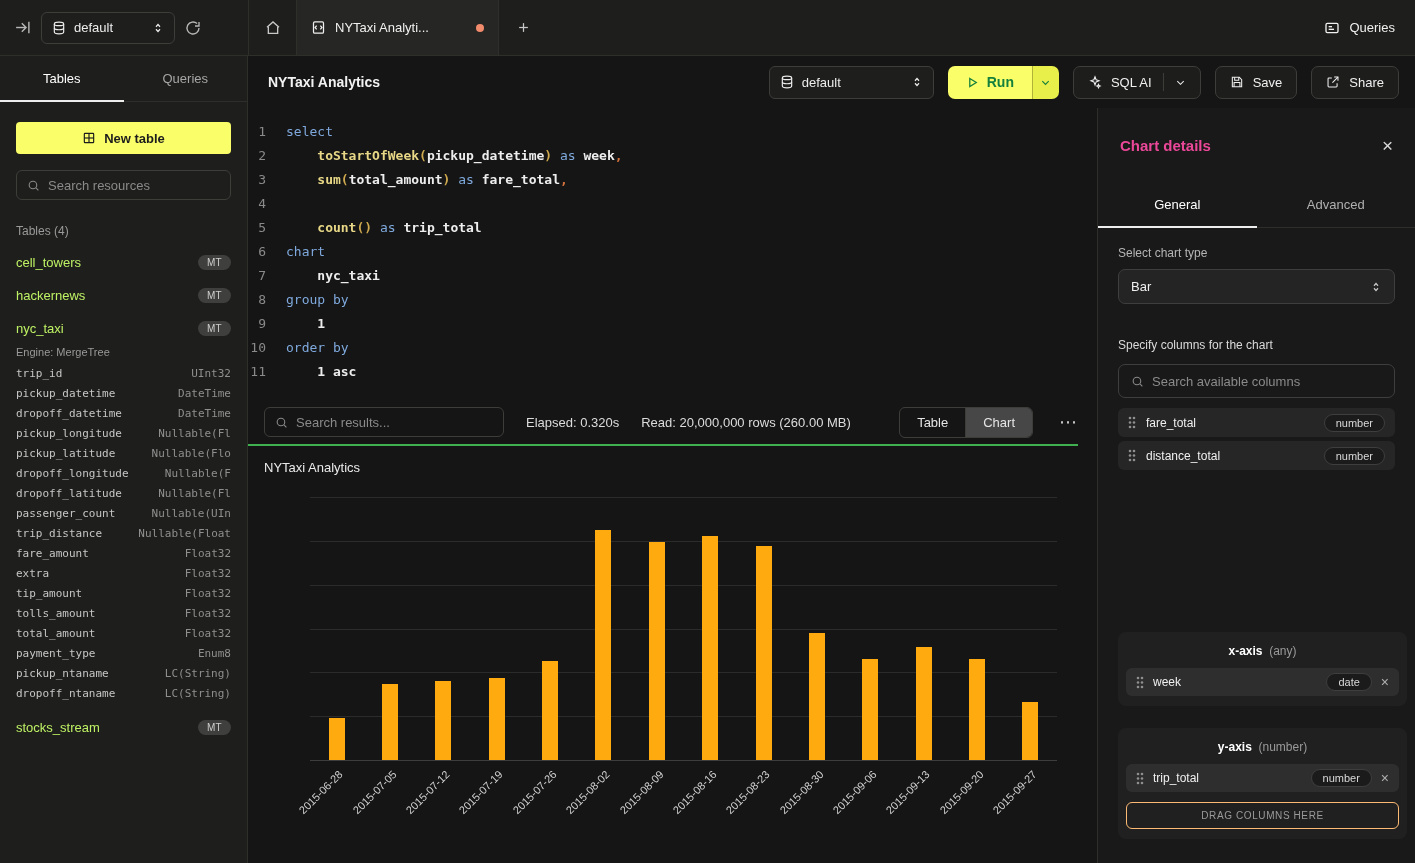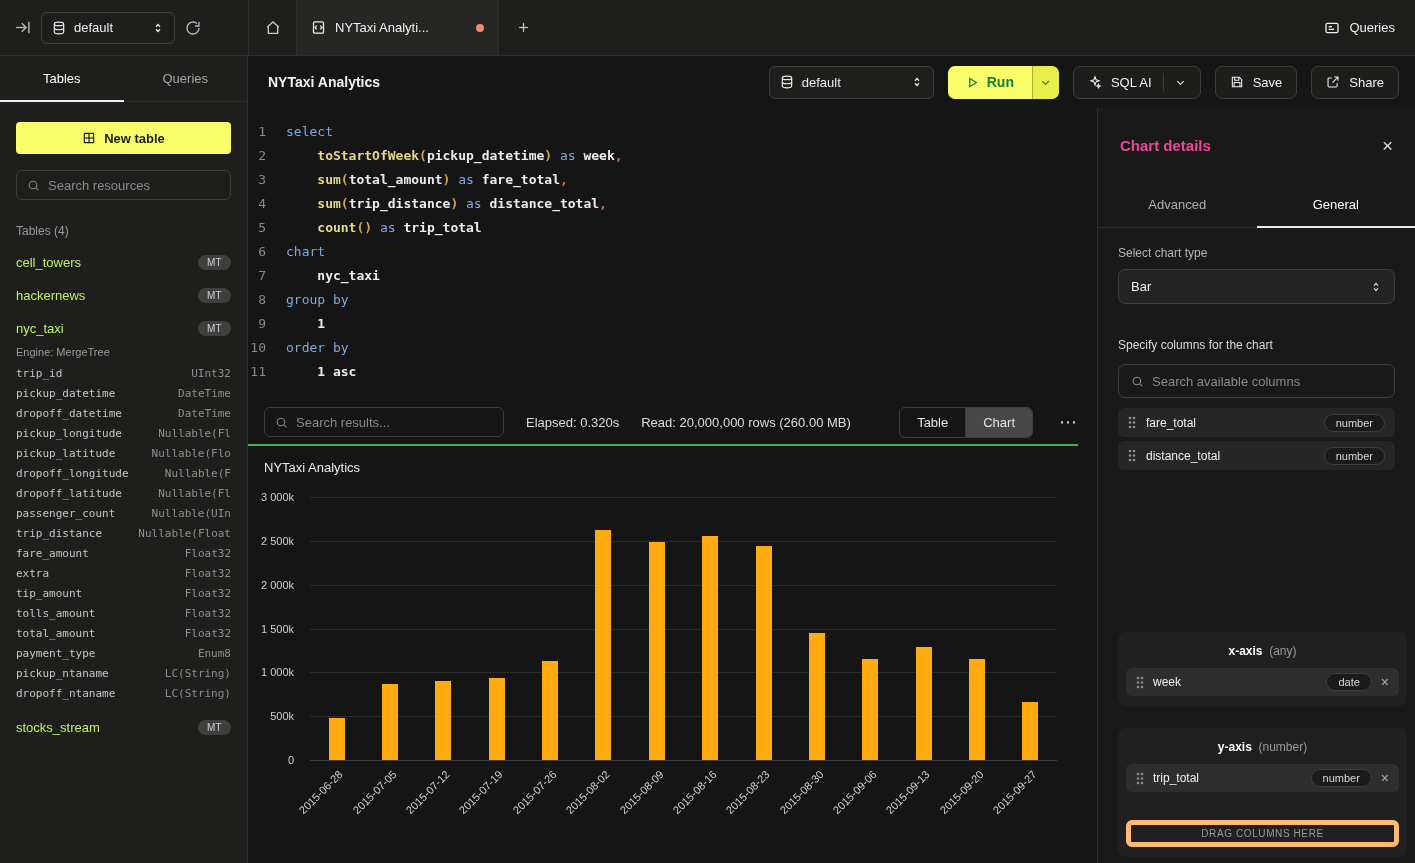--- a/index.html
+++ b/index.html
@@ -139,21 +139,21 @@
   .drag-dots { color:#8f8f8f; }
 
   .axis-cards { position:absolute; left:20px; right:8px; top:524px; }
   .axis-card { background:#202020; border-radius:8px; padding:10px 8px; margin-bottom:22px; }
   .axis-head { text-align:center; font-size:12px; margin:2px 0 10px; color:#ffffff; font-weight:bold; }
   .axis-hint { color:#9a9a9a; font-weight:normal; }
   .axis-chip { height:28px; background:#2e2e2e; border-radius:6px; display:flex; align-items:center;
                gap:9px; padding:0 10px; }
   .chip-name { flex:1; font-size:12px; color:#f0f0f0; }
   .chip-x { color:#b0b0b0; font-size:14px; cursor:pointer; }
-  .dropzone { margin-top:28px; height:27px; border:5px solid #fdba74; border-radius:6px; display:flex;
+  .dropzone { margin-top:10px; height:27px; border:1px solid #fdba74; border-radius:6px; display:flex;
               align-items:center; justify-content:center; font-size:10px; color:#9a9a9a; letter-spacing:.6px; }
 </style>
 </head>
 <body>
 
 <div class="topbar">
   <div class="topbar-left">
     <span class="icon-btn">
       <svg width="17" height="17" viewBox="0 0 24 24" fill="none" stroke="currentColor" stroke-width="2">
           <path d="M3 12h13"></path>
@@ -426,21 +426,20 @@
       <div class="code-line">
         <span class="line-num">2</span>
         <span class="code-text"><span class="tk-pl">    </span><span class="tk-fn">toStartOfWeek</span><span class="tk-pr">(</span><span class="tk-id">pickup_datetime</span><span class="tk-pr">)</span><span class="tk-pl"> </span><span class="tk-kw">as</span><span class="tk-pl"> </span><span class="tk-id">week</span><span class="tk-cm">,</span></span>
       </div>
       <div class="code-line">
         <span class="line-num">3</span>
         <span class="code-text"><span class="tk-pl">    </span><span class="tk-fn">sum</span><span class="tk-pr">(</span><span class="tk-id">total_amount</span><span class="tk-pr">)</span><span class="tk-pl"> </span><span class="tk-kw">as</span><span class="tk-pl"> </span><span class="tk-id">fare_total</span><span class="tk-cm">,</span></span>
       </div>
       <div class="code-line">
         <span class="line-num">4</span>
-        <span class="code-text"><span class="tk-pl">    </span><span class="tk-fn">sum</span><span class="tk-pr">(</span><span class="tk-id">trip_distance</span><span class="tk-pr">)</span><span class="tk-pl"> </span><span class="tk-kw">as</span><span class="tk-pl"> </span><span class="tk-id">distance_total</span><span class="tk-cm">,</span></span>
       </div>
       <div class="code-line">
         <span class="line-num">5</span>
         <span class="code-text"><span class="tk-pl">    </span><span class="tk-fn">count</span><span class="tk-pr">()</span><span class="tk-pl"> </span><span class="tk-kw">as</span><span class="tk-pl"> </span><span class="tk-id">trip_total</span></span>
       </div>
       <div class="code-line">
         <span class="line-num">6</span>
         <span class="code-text"><span class="tk-kw">chart</span></span>
       </div>
       <div class="code-line">
@@ -483,29 +482,20 @@
     <div class="seg active">Chart</div>
   </div>
   <span class="more-btn">⋯</span>
 </div>
 
 <div class="green-divider"></div>
 
 <div class="chart-area">
   <div class="chart-title">NYTaxi Analytics</div>
   <div class="chart-box">
-    <div class="y-labels">
-        <div class="y-tick" style="top: calc(0% - 6px);">3 000k</div>
-        <div class="y-tick" style="top: calc(16.6667% - 6px);">2 500k</div>
-        <div class="y-tick" style="top: calc(33.3333% - 6px);">2 000k</div>
-        <div class="y-tick" style="top: calc(50% - 6px);">1 500k</div>
-        <div class="y-tick" style="top: calc(66.6667% - 6px);">1 000k</div>
-        <div class="y-tick" style="top: calc(83.3333% - 6px);">500k</div>
-        <div class="y-tick" style="top: calc(100% - 6px);">0</div>
-      </div>
     <div>
         <div class="gridline" style="top: 0%;"></div>
         <div class="gridline" style="top: 16.6667%;"></div>
         <div class="gridline" style="top: 33.3333%;"></div>
         <div class="gridline" style="top: 50%;"></div>
         <div class="gridline" style="top: 66.6667%;"></div>
         <div class="gridline" style="top: 83.3333%;"></div>
         <div class="gridline base" style="top: 100%;"></div>
       </div>
     <div class="bars">
@@ -598,22 +588,22 @@
       </div>
     </div>
 </div>
 
 <div class="details-panel">
   <div class="panel-header">
     <span class="panel-title">Chart details</span>
     <span class="close-x">×</span>
   </div>
   <div class="panel-tabs">
+    <div class="panel-tab active">General</div>
     <div class="panel-tab">Advanced</div>
-    <div class="panel-tab active">General</div>
   </div>
   <div class="panel-body">
     <div class="field-label">Select chart type</div>
     <div class="chart-type-select">
       <span>Bar</span>
       <span style="color:#c8c8c8">
         <svg width="12" height="12" viewBox="0 0 24 24" fill="none" stroke="currentColor" stroke-width="2.4">
             <path d="M8 9.5L12 5l4 4.5"></path>
             <path d="M8 14.5l4 4.5 4-4.5"></path>
           </svg>

